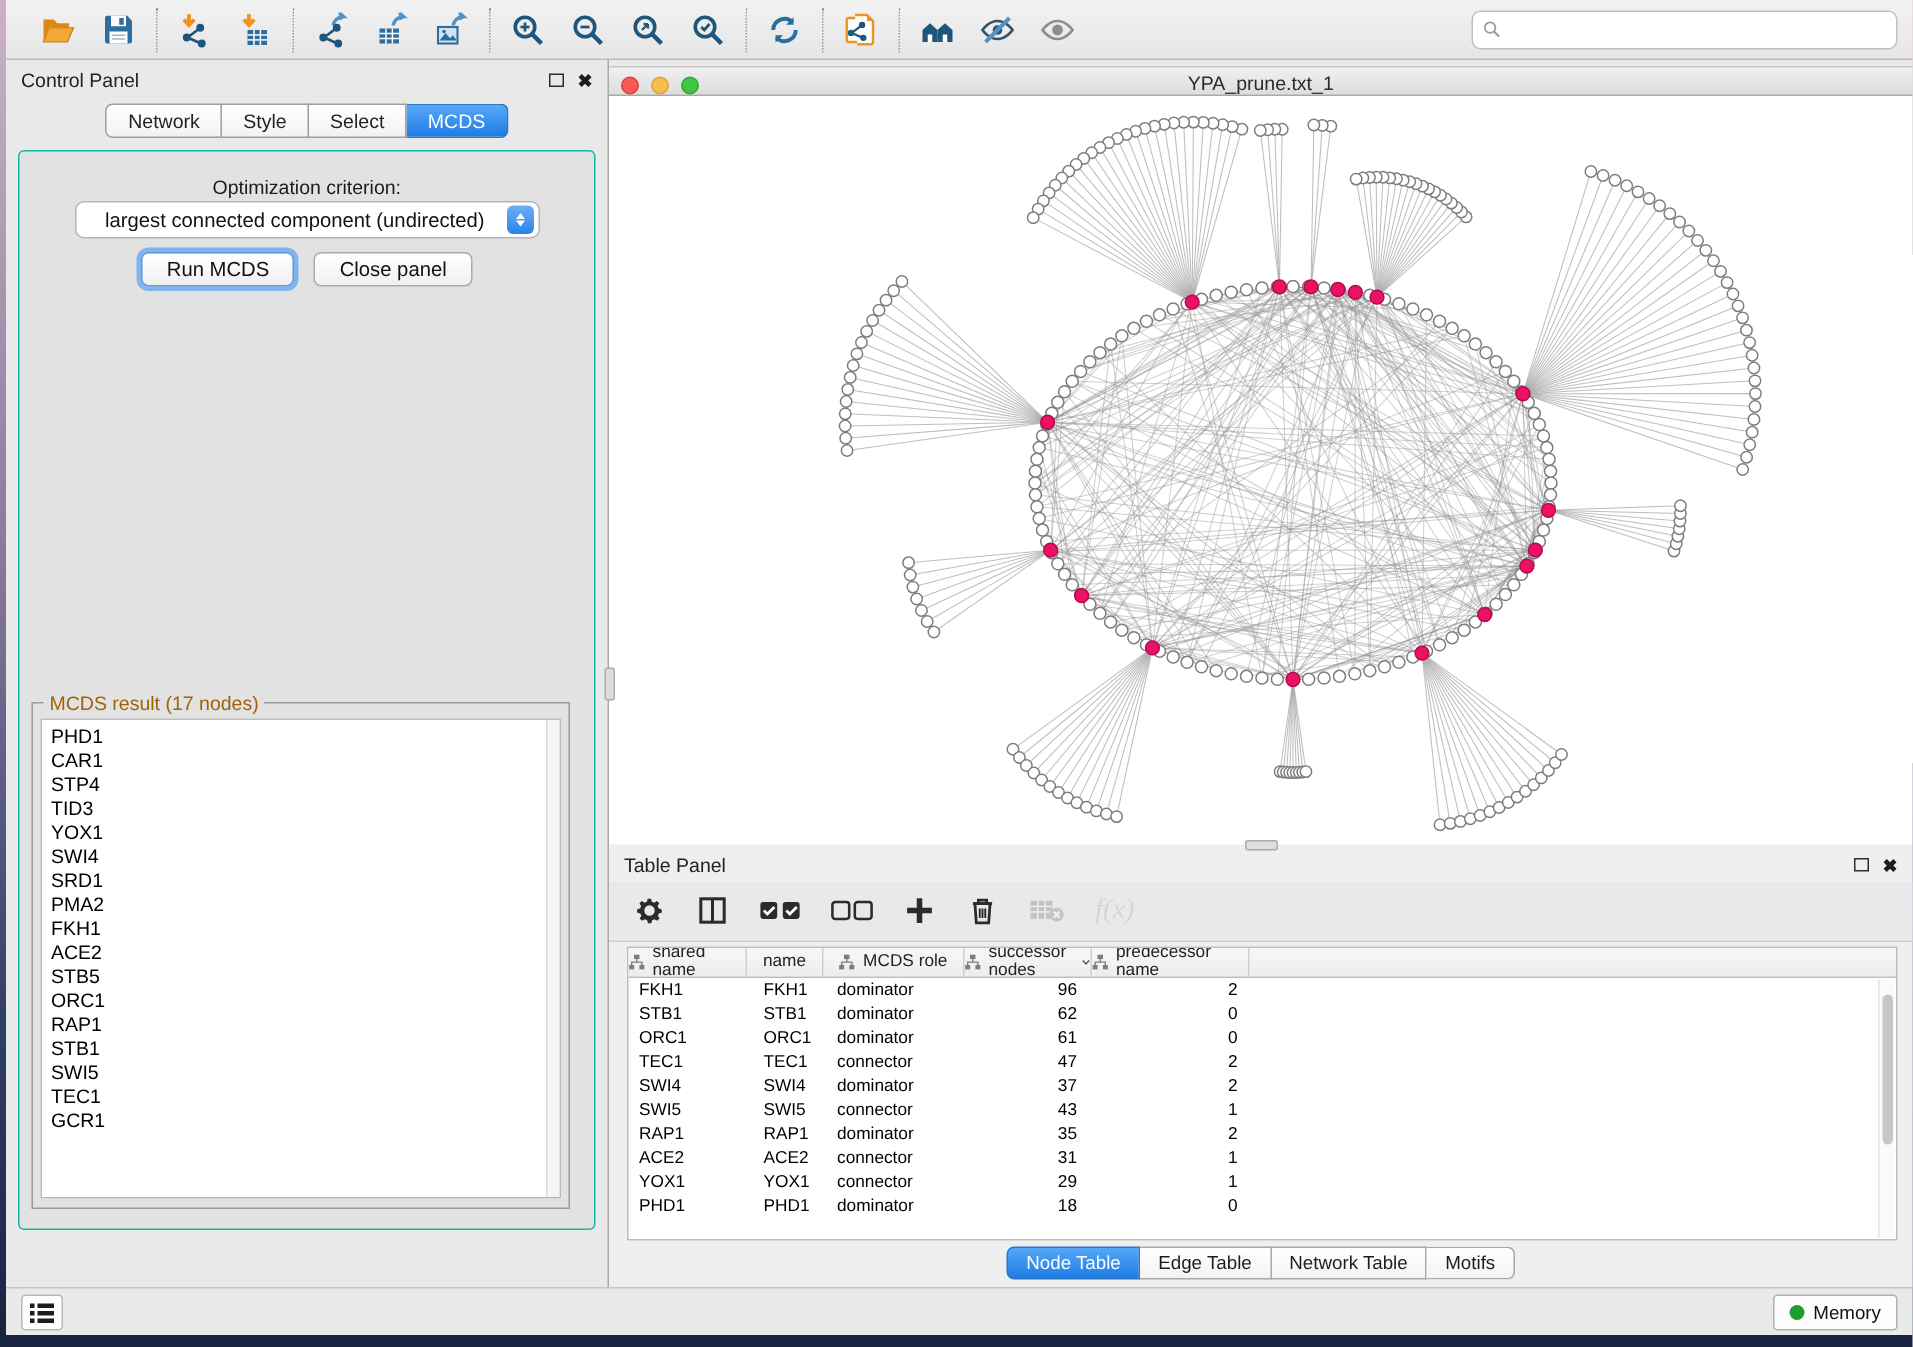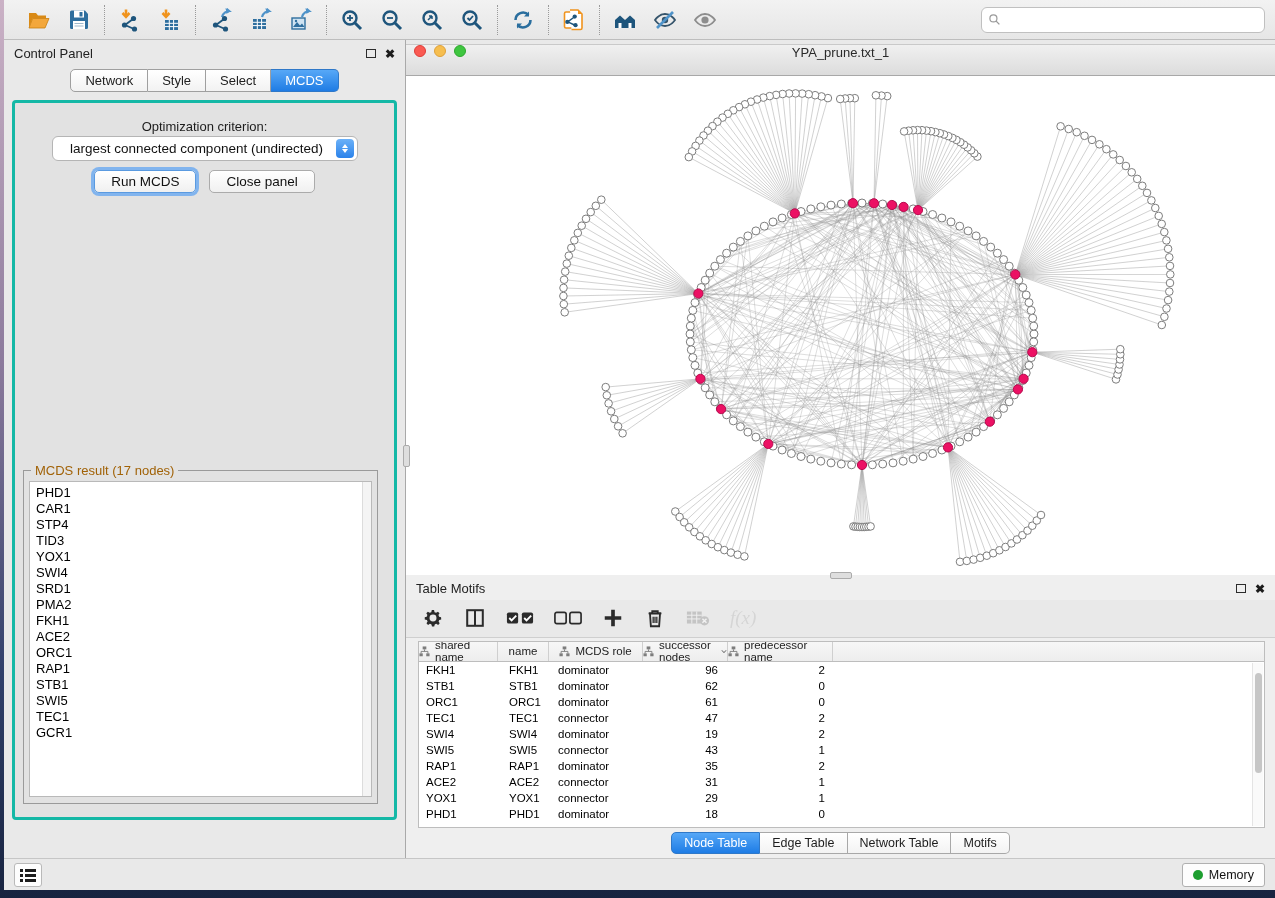--- a/index.html
+++ b/index.html
@@ -29,41 +29,41 @@
   .panel-head { display:flex; align-items:center; padding:6px 10px 4px 10px; }
   .panel-title { font-size:13px; color:#222; }
   .panel-head-icons { margin-left:auto; display:flex; align-items:center; gap:9px; }
   .float-box { width:10px; height:9px; border:1.5px solid #2c2c2c; display:inline-block; }
   .close-x { font-size:12px; font-weight:bold; color:#1c1c1c; line-height:1; }
   #cp-tabs { display:flex; justify-content:center; margin-top:4px; }
   .cp-tab { border:1px solid #9f9f9f; border-left:none; background:linear-gradient(#ffffff,#f2f2f2); padding:3px 14px; font-size:13px; color:#222; }
   .cp-tab:first-child { border-left:1px solid #9f9f9f; border-radius:5px 0 0 5px; }
   .cp-tab:last-child { border-radius:0 5px 5px 0; }
   .cp-tab.active { background:linear-gradient(#57a8f7,#1f7ce4); color:#fff; border-color:#2f78c8; }
-  #cp-body { position:absolute; left:8px; right:8px; top:60px; bottom:38px; background:#e2e2e2; border:3px solid #14b8a6; border-radius:4px; }
+  #cp-body { position:absolute; left:8px; right:8px; top:60px; bottom:38px; background:#e2e2e2; border:1px solid #14b8a6; border-radius:4px; }
   #opt-label { text-align:center; margin-top:16px; font-size:13px; color:#1c1c1c; }
   #criterion-select { position:absolute; left:37px; right:36px; top:33px; height:25px; background:#fff; border:1px solid #b5b5b5; border-radius:6px; display:flex; align-items:center; }
   #criterion-select .sel-text { flex:1; text-align:center; font-size:13.5px; color:#111; padding-left:4px; white-space:nowrap; overflow:hidden; }
   .sel-stepper { width:18px; height:19px; margin-right:3px; background:linear-gradient(#6cb1f8,#2a82ea); border-radius:4px; display:flex; flex-direction:column; align-items:center; justify-content:center; gap:1px; }
   .sel-stepper i { display:block; width:0; height:0; border-left:3.5px solid transparent; border-right:3.5px solid transparent; }
   .sel-stepper .up { border-bottom:4px solid #fff; }
   .sel-stepper .dn { border-top:4px solid #fff; }
   #cp-buttons { position:absolute; top:67px; left:0; right:0; display:flex; justify-content:center; gap:13px; }
   .aq-btn { background:linear-gradient(#ffffff,#f0f0f0); border:1px solid #ababab; border-radius:5px; font-size:13.5px; padding:3px 16px; color:#111; font-family:"Liberation Sans",sans-serif; }
   .aq-btn.focus-ring { box-shadow:0 0 0 3px rgba(77,155,245,.65); border-color:#5a9ae0; }
   #mcds-group { position:absolute; left:8px; right:16px; top:367px; bottom:13px; border:1px solid #9a9a9a; }
   #mcds-legend { position:absolute; top:-8px; left:7px; background:#e2e2e2; padding:0 4px; font-size:13px; color:#a16207; }
   #mcds-list { position:absolute; left:5px; right:5px; top:10px; bottom:6px; background:#fff; border:1px solid #b9b9b9; overflow:hidden; }
   #mcds-items { padding:3px 0 0 6px; }
   .mcds-item { font-size:13px; line-height:16px; color:#000; }
   #mcds-scroll { position:absolute; right:0; top:0; bottom:0; width:9px; background:#f4f4f4; border-left:1px solid #dcdcdc; }
 
   
   #right-side { flex:1; display:flex; flex-direction:column; min-width:0; background:#e9e9e9; }
-  #net-titlebar { height:32px; margin-top:4px; background:linear-gradient(#f0f0f0,#dcdcdc); border-top:1px solid #c9c9c9; border-bottom:1px solid #a8a8a8; display:flex; align-items:flex-start; position:relative; }
+  #net-titlebar { height:20px; margin-top:4px; background:linear-gradient(#f0f0f0,#dcdcdc); border-top:1px solid #c9c9c9; border-bottom:1px solid #a8a8a8; display:flex; align-items:flex-end; position:relative; }
   .traffic { display:flex; gap:8px; margin-left:8px; }
   .tl { width:12px; height:12px; border-radius:50%; }
   #net-title { position:absolute; left:0; right:0; text-align:center; font-size:13px; color:#2a2a2a; }
   #net-canvas { height:499px; background:#fff; position:relative; }
   #net-canvas svg { display:block; }
   #h-splitter { position:absolute; left:50%; bottom:-4px; width:22px; height:7px; margin-left:-11px; background:#dedede; border:1px solid #ababab; border-radius:2px; }
   #v-splitter { position:absolute; left:399px; top:405px; width:7px; height:22px; background:#dedede; border:1px solid #ababab; border-radius:2px; z-index:5; }
 
   
   #table-panel { flex:1; display:flex; flex-direction:column; min-height:0; background:#efefef; }
@@ -330,20 +330,21 @@
                 <div class="mcds-item">PHD1</div>
                 <div class="mcds-item">CAR1</div>
                 <div class="mcds-item">STP4</div>
                 <div class="mcds-item">TID3</div>
                 <div class="mcds-item">YOX1</div>
                 <div class="mcds-item">SWI4</div>
                 <div class="mcds-item">SRD1</div>
                 <div class="mcds-item">PMA2</div>
                 <div class="mcds-item">FKH1</div>
                 <div class="mcds-item">ACE2</div>
+                <div class="mcds-item">STB5</div>
                 <div class="mcds-item">ORC1</div>
                 <div class="mcds-item">RAP1</div>
                 <div class="mcds-item">STB1</div>
                 <div class="mcds-item">SWI5</div>
                 <div class="mcds-item">TEC1</div>
                 <div class="mcds-item">GCR1</div>
               </div>
             <div id="mcds-scroll"></div>
           </div>
         </div>
@@ -1102,21 +1103,21 @@
               <circle cx="611.9" cy="313.4" r="4.6" fill="#ec1164" stroke="#b80a4e" stroke-width="1"></circle>
               <circle cx="583.8" cy="345.7" r="4.6" fill="#ec1164" stroke="#b80a4e" stroke-width="1"></circle>
               <circle cx="315.1" cy="333.1" r="4.6" fill="#ec1164" stroke="#b80a4e" stroke-width="1"></circle>
             </g>
           </svg>
         <div id="h-splitter"></div>
       </div>
 
       <div id="table-panel">
         <div class="panel-head">
-          <span class="panel-title">Table Motifs</span>
+          <span class="panel-title">Table Panel</span>
           <span class="panel-head-icons">
             <span class="float-box"></span>
             <span class="close-x">✖</span>
           </span>
         </div>
         <div id="tp-toolbar">
             <span class="tp-icon">
               <svg viewBox="0 0 24 24" width="22" height="22">
                 <path fill="#2b2b2b" d="M12 8.2A3.8 3.8 0 1012 15.8 3.8 3.8 0 0012 8.2zm9 5.3l-2.2.6a7 7 0 01-.7 1.7l1.2 2-1.7 1.7-2-1.2a7 7 0 01-1.7.7l-.6 2.2h-2.4l-.6-2.2a7 7 0 01-1.7-.7l-2 1.2-1.7-1.7 1.2-2a7 7 0 01-.7-1.7L3 13.5v-2.4l2.2-.6a7 7 0 01.7-1.7l-1.2-2 1.7-1.7 2 1.2a7 7 0 011.7-.7l.6-2.2h2.4l.6 2.2a7 7 0 011.7.7l2-1.2 1.7 1.7-1.2 2a7 7 0 01.7 1.7l2.2.6z"></path>
                 <circle cx="12" cy="12" r="2.2" fill="#e9e9e9"></circle>
@@ -1267,21 +1268,21 @@
                 <div class="td" style="flex: 0 0 79px; width: 79px; padding-left: 7px;">TEC1</div>
                 <div class="td" style="flex: 0 0 51px; width: 51px; padding-left: 11px;">TEC1</div>
                 <div class="td" style="flex: 0 0 94px; width: 94px; padding-left: 9px;">connector</div>
                 <div class="td num" style="flex: 0 0 85px; width: 85px; padding-left: 0px; padding-right: 10px;">47</div>
                 <div class="td num" style="flex: 0 0 105px; width: 105px; padding-left: 0px; padding-right: 8px;">2</div>
               </div>
               <div class="tr">
                 <div class="td" style="flex: 0 0 79px; width: 79px; padding-left: 7px;">SWI4</div>
                 <div class="td" style="flex: 0 0 51px; width: 51px; padding-left: 11px;">SWI4</div>
                 <div class="td" style="flex: 0 0 94px; width: 94px; padding-left: 9px;">dominator</div>
-                <div class="td num" style="flex: 0 0 85px; width: 85px; padding-left: 0px; padding-right: 10px;">19</div>
+                <div class="td num" style="flex: 0 0 85px; width: 85px; padding-left: 0px; padding-right: 10px;">37</div>
                 <div class="td num" style="flex: 0 0 105px; width: 105px; padding-left: 0px; padding-right: 8px;">2</div>
               </div>
               <div class="tr">
                 <div class="td" style="flex: 0 0 79px; width: 79px; padding-left: 7px;">SWI5</div>
                 <div class="td" style="flex: 0 0 51px; width: 51px; padding-left: 11px;">SWI5</div>
                 <div class="td" style="flex: 0 0 94px; width: 94px; padding-left: 9px;">connector</div>
                 <div class="td num" style="flex: 0 0 85px; width: 85px; padding-left: 0px; padding-right: 10px;">43</div>
                 <div class="td num" style="flex: 0 0 105px; width: 105px; padding-left: 0px; padding-right: 8px;">1</div>
               </div>
               <div class="tr">

